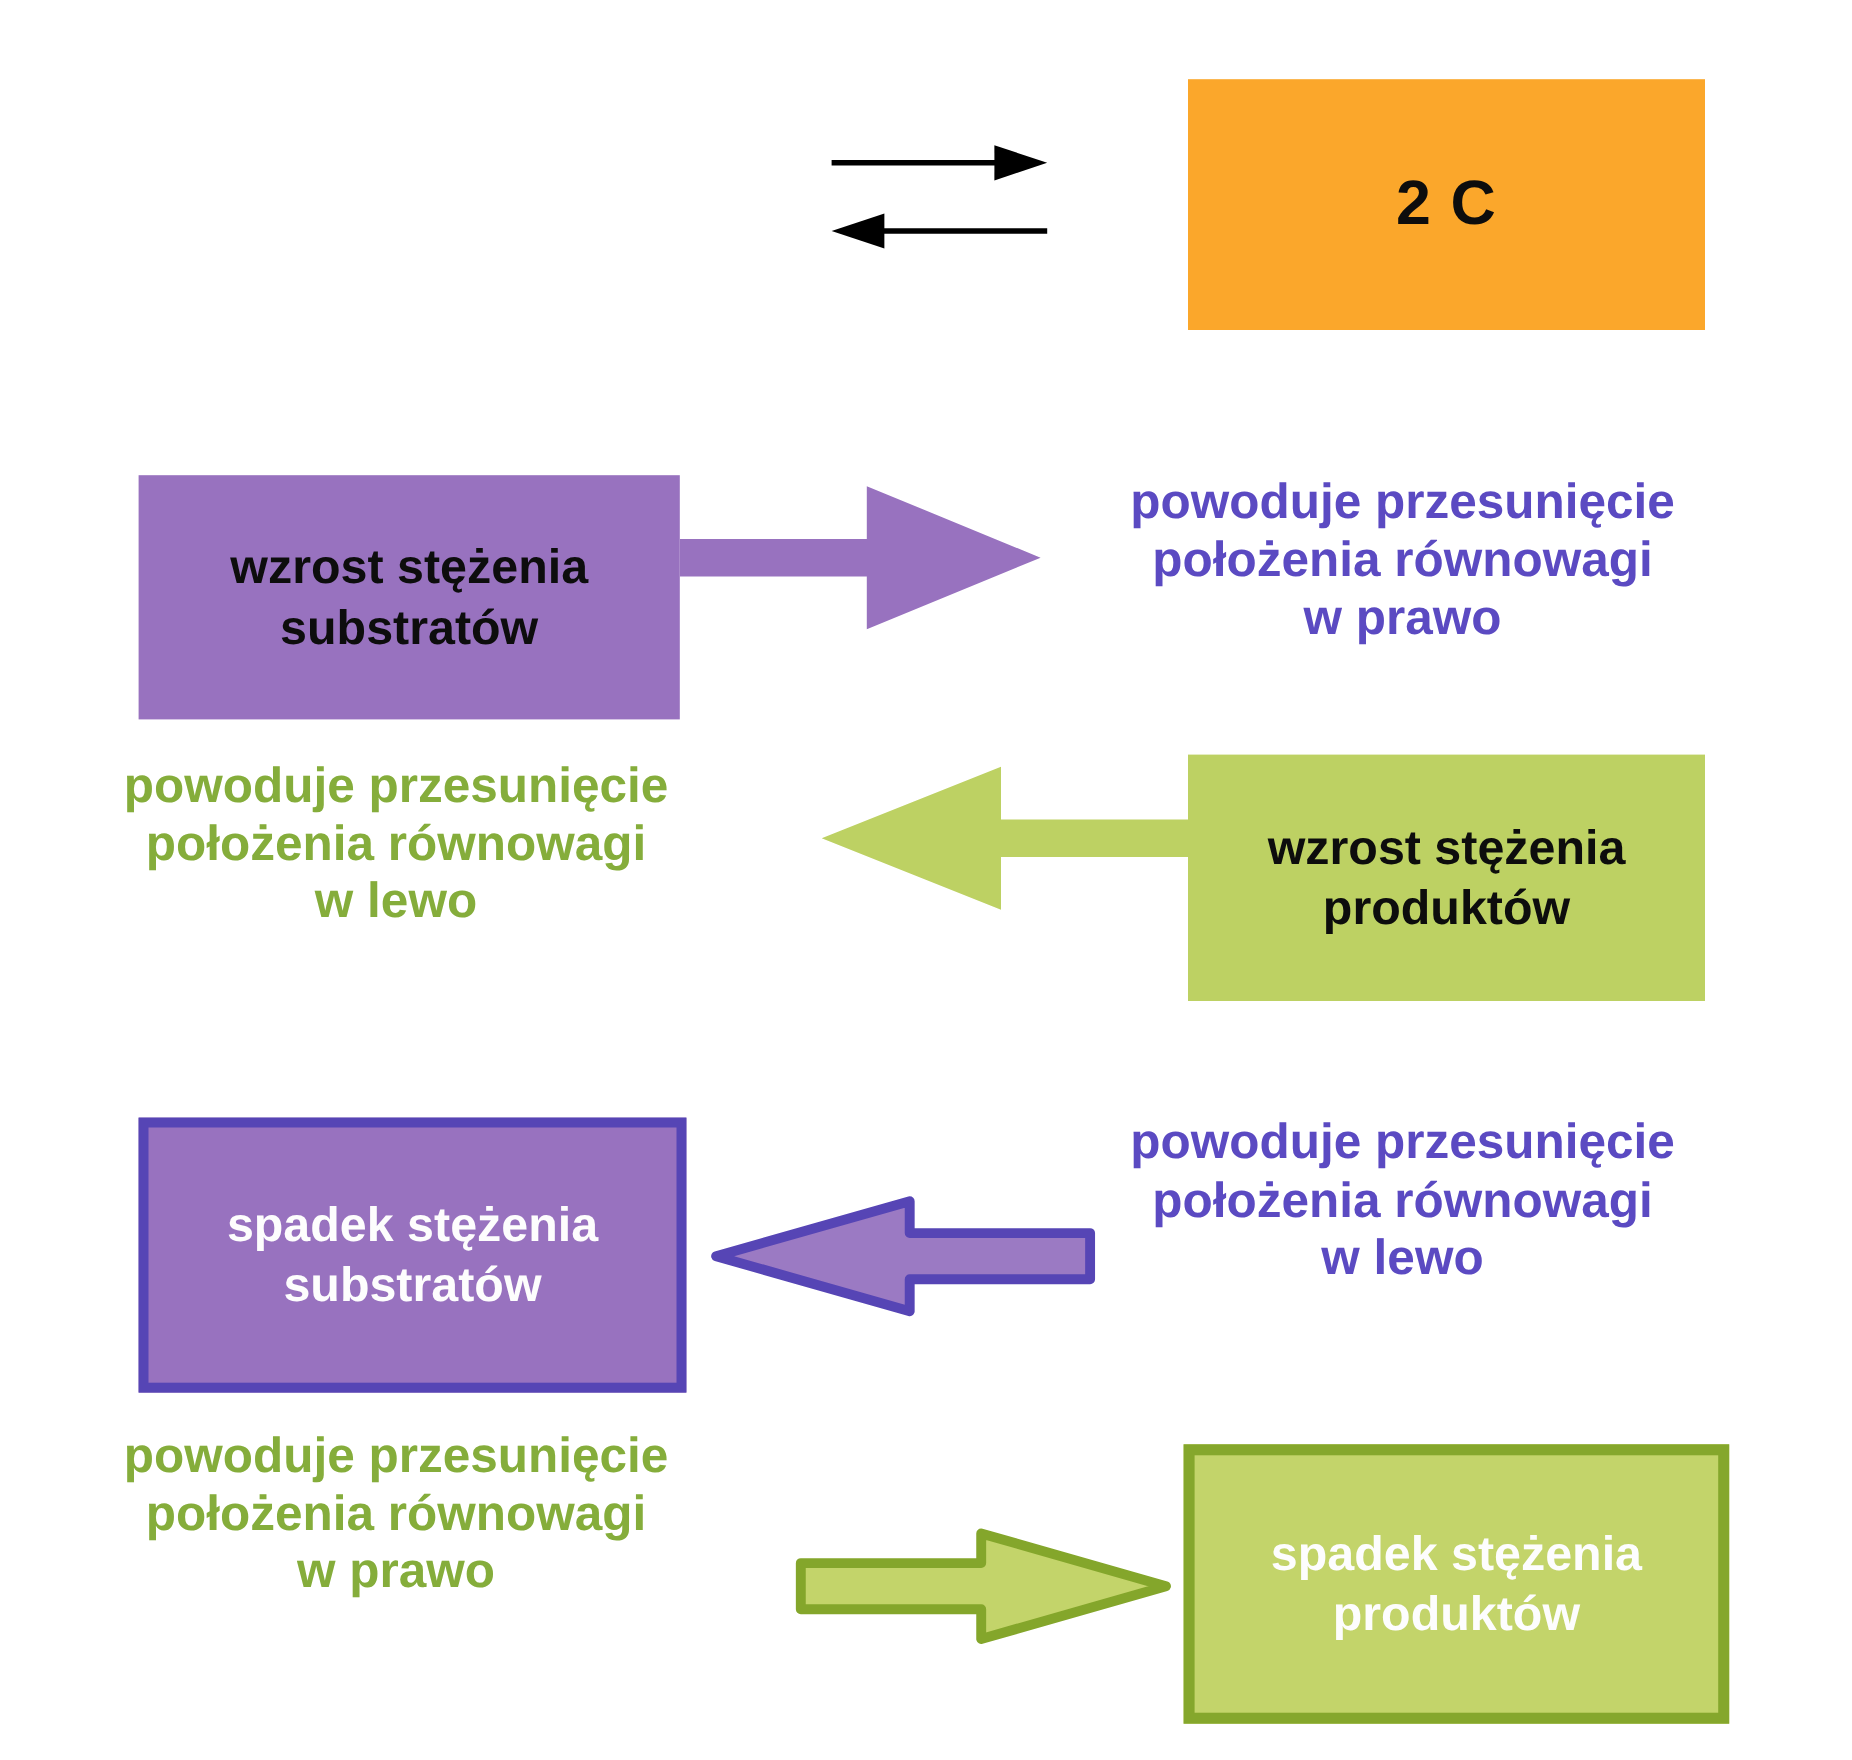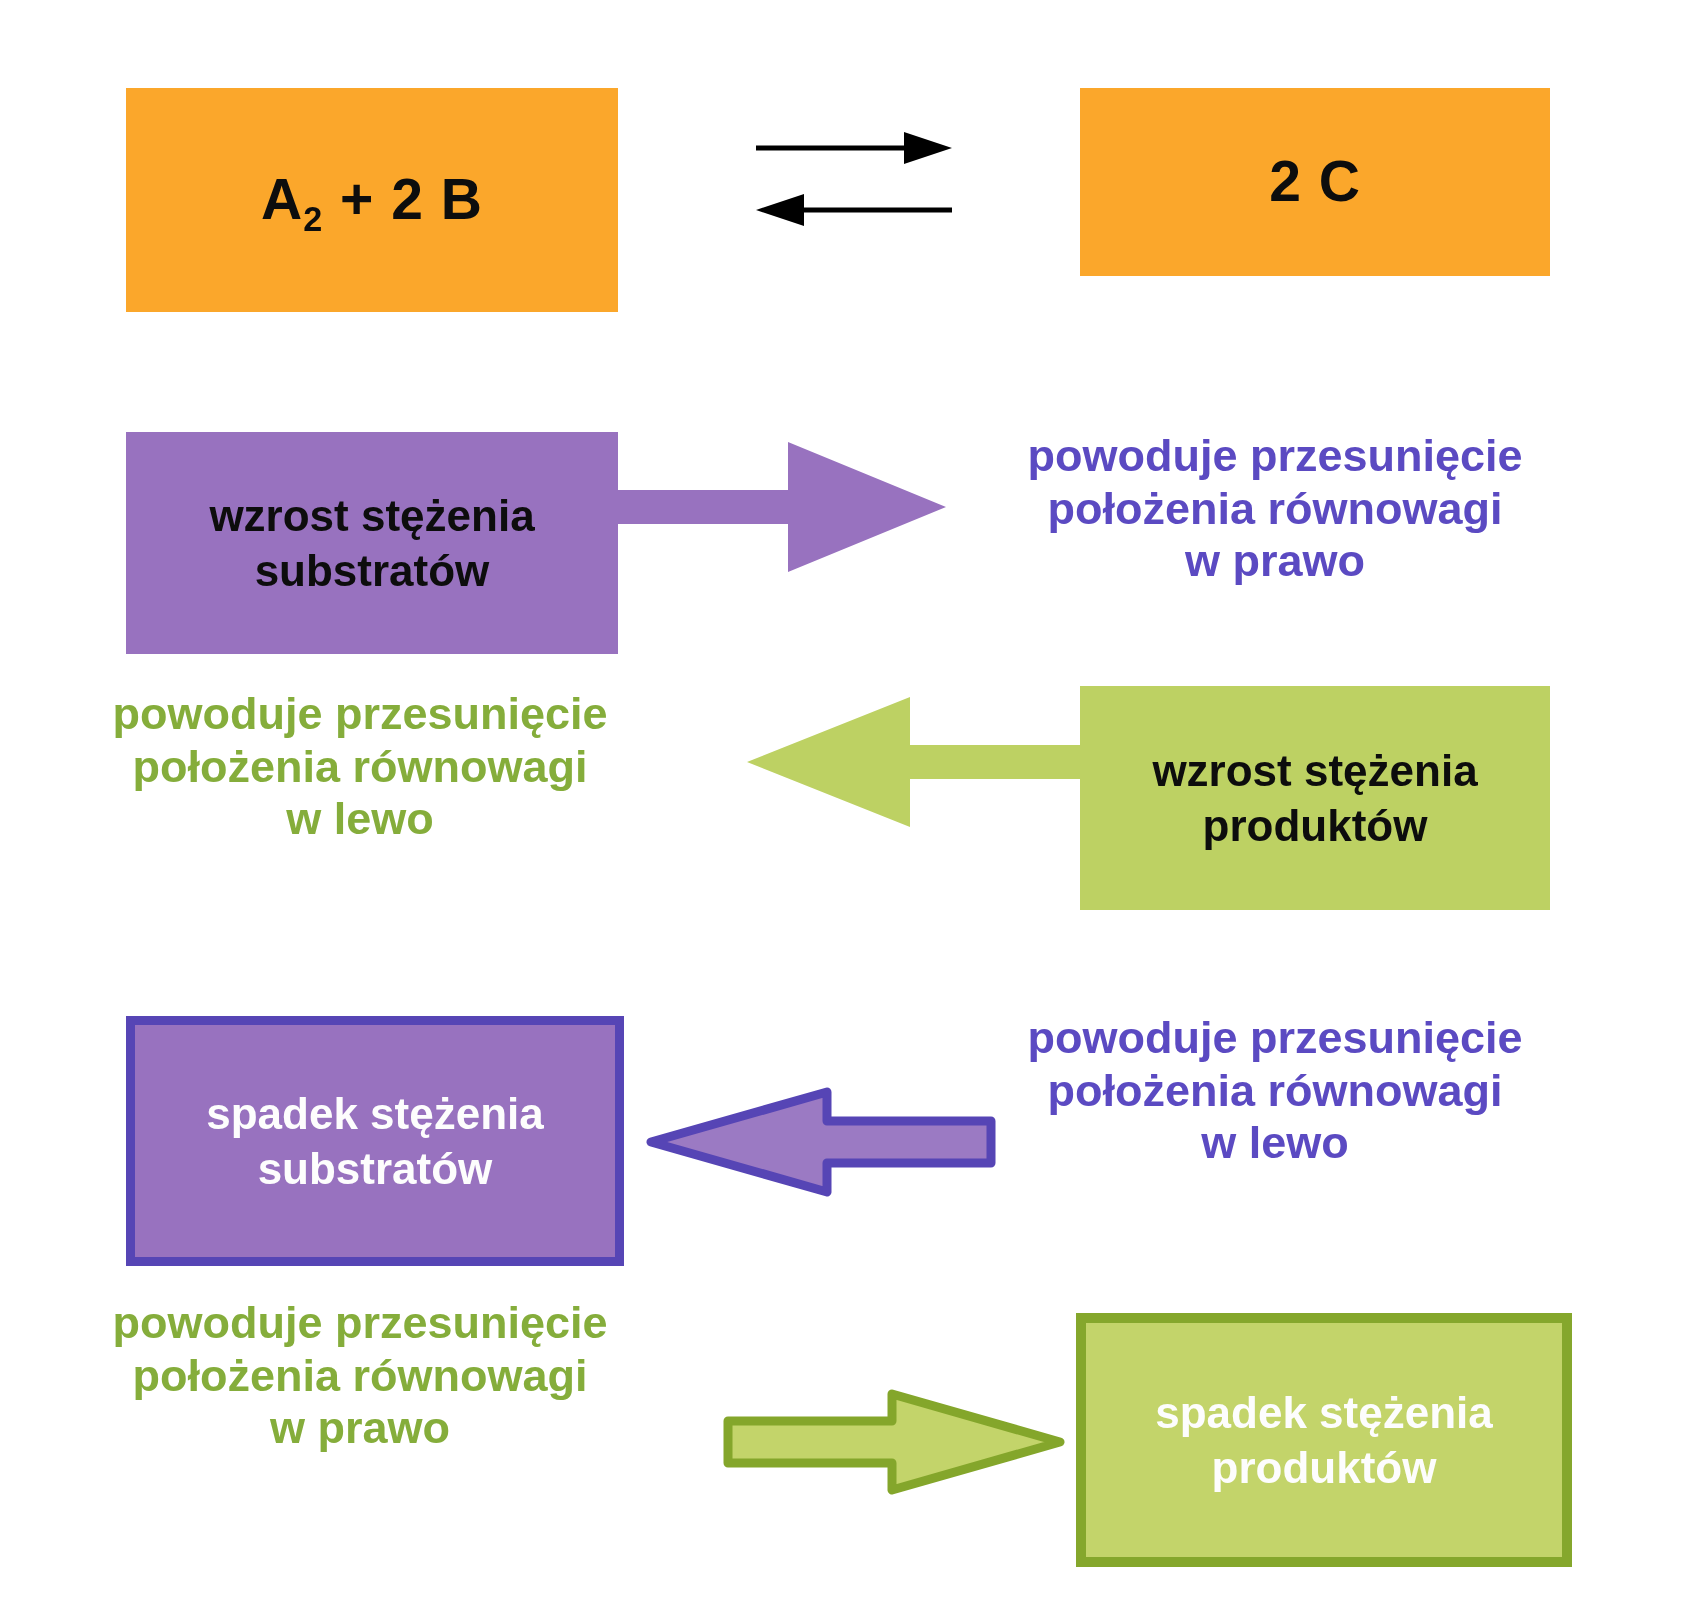--- a/index.html
+++ b/index.html
@@ -27,32 +27,29 @@
     font-size:45px;line-height:1.17;
   }
   .purple-effect{color:#5B4AC2;}
   .green-effect{color:#85AD3B;}
 </style>
 </head>
 <body>
 
 <div class="canvas">
 
-  <div class="box orange" style="left:126px;top:88px;width:492px;height:224px">
-    <div class="equation"><span>A</span><sub>2</sub><span> + 2 B</span></div>
-  </div>
 
   <svg class="abs" style="left:754px;top:118px" width="200" height="110" viewBox="0 0 200 110">
     <line x1="2" y1="30" x2="156" y2="30" stroke="#000" stroke-width="5"></line>
     <polygon points="150,14 198,30 150,46" fill="#000"></polygon>
     <line x1="44" y1="92" x2="198" y2="92" stroke="#000" stroke-width="5"></line>
     <polygon points="50,76 2,92 50,108" fill="#000"></polygon>
   </svg>
 
-  <div class="box orange" style="left:1080px;top:88px;width:470px;height:188px">
+  <div class="box orange" style="left:1080px;top:72px;width:470px;height:228px">
     <div class="equation">2 C</div>
   </div>
 
   <div class="box purple dark-text" style="left:126px;top:396px;width:492px;height:222px">
     <div>wzrost stężenia</div>
     <div>substratów</div>
   </div>
 
   <svg class="abs" style="left:618px;top:440px" width="330" height="134" viewBox="0 0 330 134">
     <polygon points="0,50 170,50 170,2 328,67 170,132 170,84 0,84" fill="#9872BF"></polygon>

